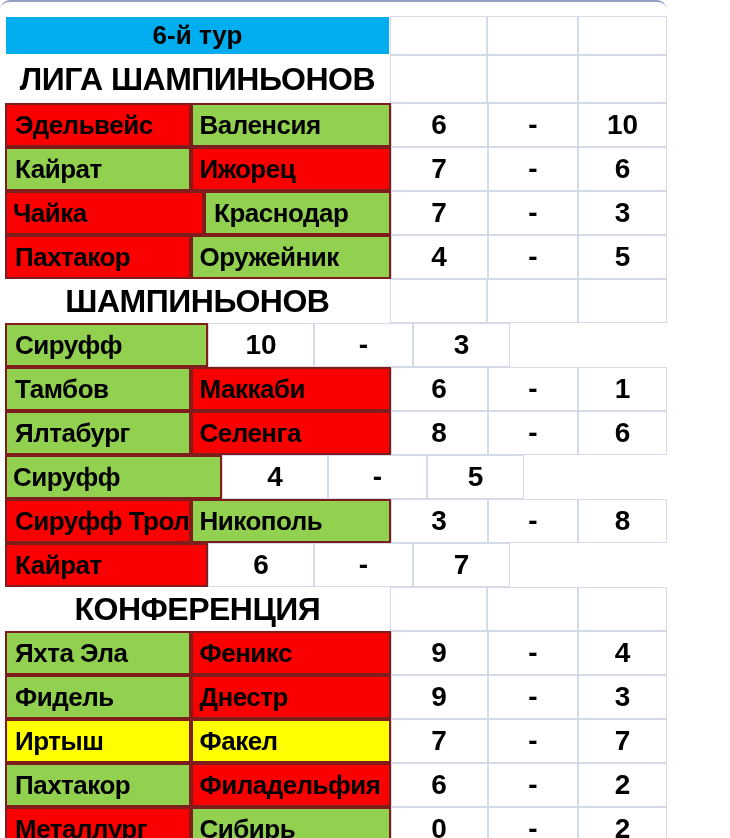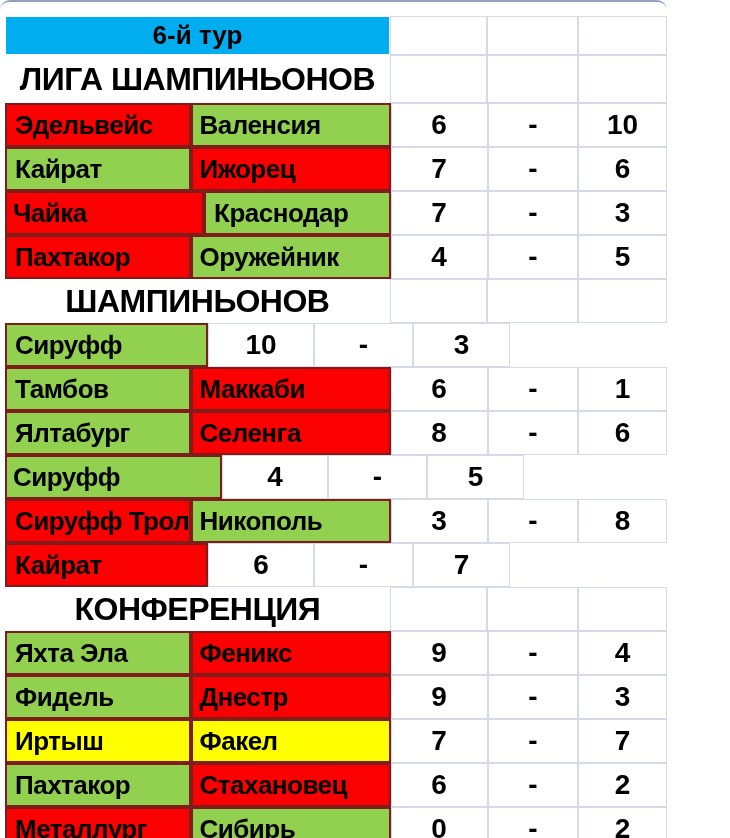--- a/index.html
+++ b/index.html
@@ -200,21 +200,21 @@
   <div class="row">
     <div class="cell team colA fill-yellow">Иртыш</div>
     <div class="cell team colB fill-yellow">Факел</div>
     <div class="cell sc colC">7</div>
     <div class="cell sc colD">-</div>
     <div class="cell sc colE">7</div>
   </div>
 
   <div class="row">
     <div class="cell team colA fill-green">Пахтакор</div>
-    <div class="cell team colB fill-red">Стахановец</div>
+    <div class="cell team colB fill-red">Филадельфия</div>
     <div class="cell sc colC">6</div>
     <div class="cell sc colD">-</div>
     <div class="cell sc colE">2</div>
   </div>
 
   <div class="row">
     <div class="cell team colA fill-red">Металлург</div>
     <div class="cell team colB fill-green">Сибирь</div>
     <div class="cell sc colC">0</div>
     <div class="cell sc colD">-</div>

